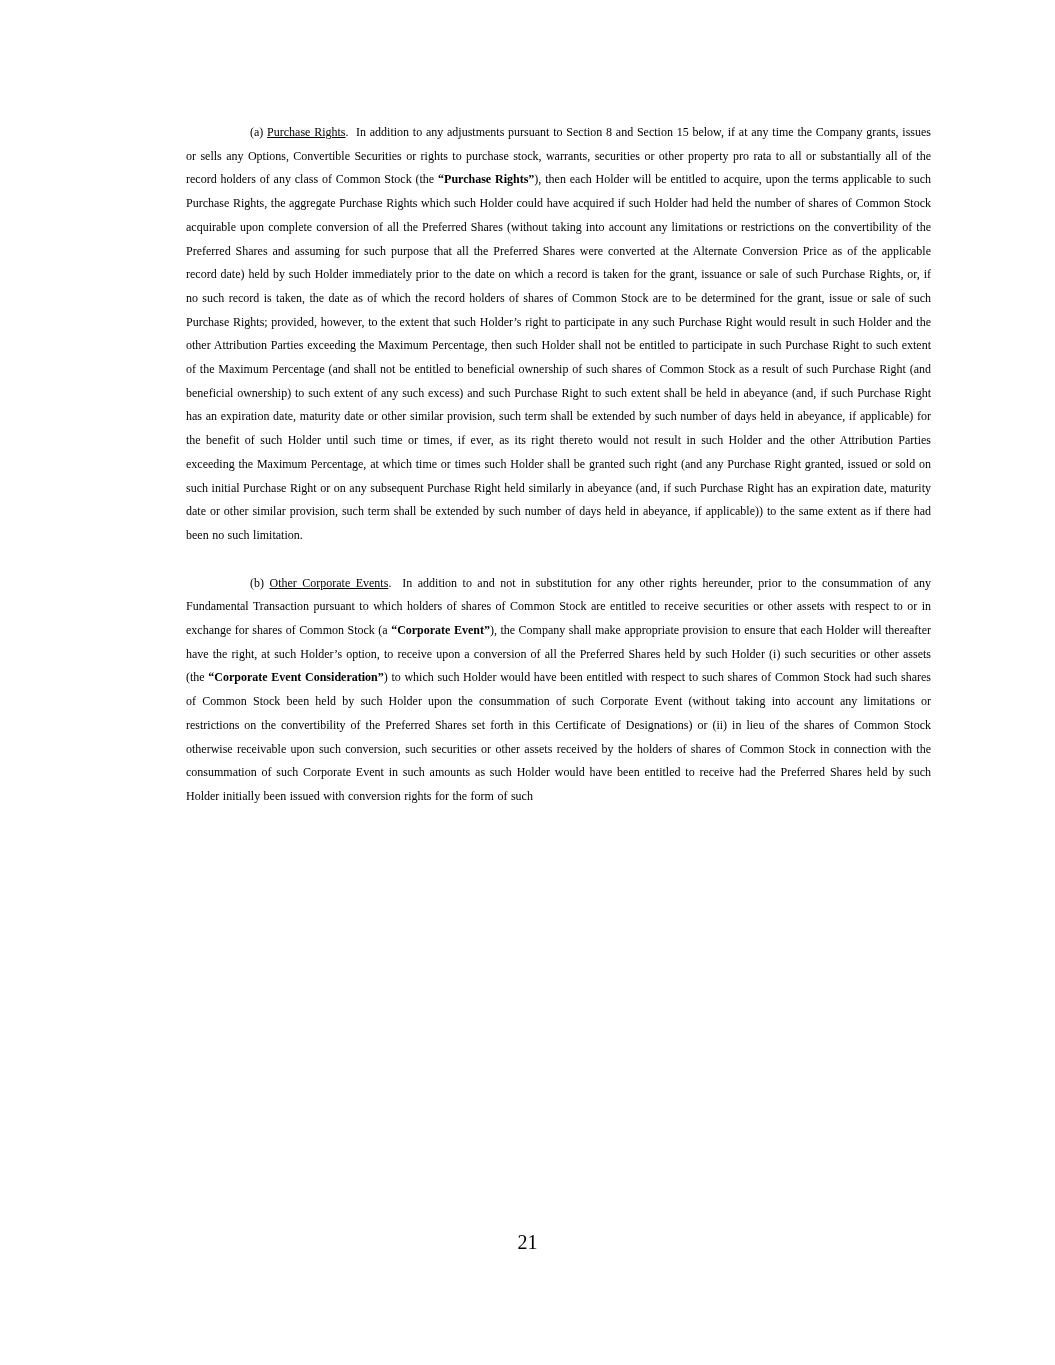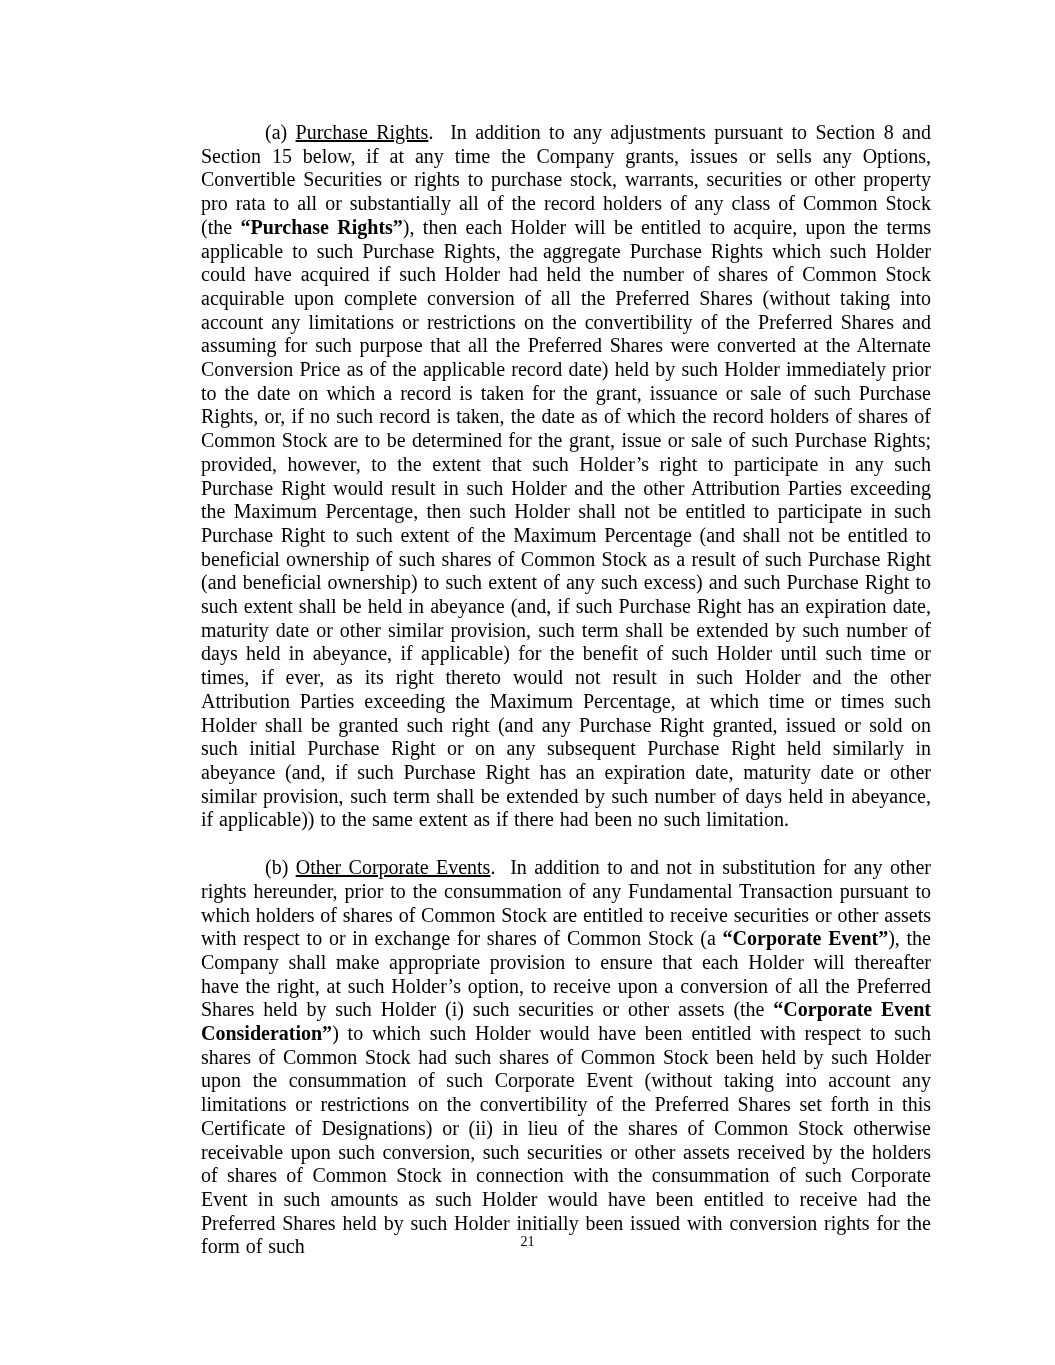--- a/index.html
+++ b/index.html
@@ -16,38 +16,38 @@
     font-family: "Liberation Serif", "DejaVu Serif", serif;
     overflow: hidden;
   }
   .doc-content {
     position: absolute;
     left: 185px;
     top: 121px;
     width: 746px;
   }
   .para {
-    margin: 0 0 24px 16px;
-    font-size: 20px;
+    margin: 0 0 24px 1px;
+    font-size: 12px;
     line-height: 23.7px;
     text-align: justify;
     text-indent: 64px;
     word-spacing: 0.04em;
   }
   .para span { white-space: pre-wrap; }
   .seg-normal { font-weight: normal; text-decoration: none; }
   .seg-underline { text-decoration: underline; }
   .seg-bold { font-weight: bold; }
   .page-number {
     position: absolute;
     top: 1230px;
     left: 0;
     width: 1055px;
     text-align: center;
-    font-size: 14px;
+    font-size: 20px;
     line-height: 24px;
   }
 </style>
 </head>
 <body>
 
 <div class="doc-page">
   <div class="doc-content">
     <p class="para"><span class="seg-normal">(a) </span><span class="seg-underline">Purchase Rights</span><span class="seg-normal">.&nbsp; In addition to any adjustments pursuant to Section 8 and Section 15 below, if at any time the Company grants, issues or sells any Options, Convertible Securities or rights to purchase stock, warrants, securities or other property pro rata to all or substantially all of the record holders of any class of Common Stock (the </span><span class="seg-bold">“Purchase Rights”</span><span class="seg-normal">), then each Holder will be entitled to acquire, upon the terms applicable to such Purchase Rights, the aggregate Purchase Rights which such Holder could have acquired if such Holder had held the number of shares of Common Stock acquirable upon complete conversion of all the Preferred Shares (without taking into account any limitations or restrictions on the convertibility of the Preferred Shares and assuming for such purpose that all the Preferred Shares were converted at the Alternate Conversion Price as of the applicable record date) held by such Holder immediately prior to the date on which a record is taken for the grant, issuance or sale of such Purchase Rights, or, if no such record is taken, the date as of which the record holders of shares of Common Stock are to be determined for the grant, issue or sale of such Purchase Rights; provided, however, to the extent that such Holder’s right to participate in any such Purchase Right would result in such Holder and the other Attribution Parties exceeding the Maximum Percentage, then such Holder shall not be entitled to participate in such Purchase Right to such extent of the Maximum Percentage (and shall not be entitled to beneficial ownership of such shares of Common Stock as a result of such Purchase Right (and beneficial ownership) to such extent of any such excess) and such Purchase Right to such extent shall be held in abeyance (and, if such Purchase Right has an expiration date, maturity date or other similar provision, such term shall be extended by such number of days held in abeyance, if applicable) for the benefit of such Holder until such time or times, if ever, as its right thereto would not result in such Holder and the other Attribution Parties exceeding the Maximum Percentage, at which time or times such Holder shall be granted such right (and any Purchase Right granted, issued or sold on such initial Purchase Right or on any subsequent Purchase Right held similarly in abeyance (and, if such Purchase Right has an expiration date, maturity date or other similar provision, such term shall be extended by such number of days held in abeyance, if applicable)) to the same extent as if there had been no such limitation.</span></p>
     <p class="para"><span class="seg-normal">(b) </span><span class="seg-underline">Other Corporate Events</span><span class="seg-normal">.&nbsp; In addition to and not in substitution for any other rights hereunder, prior to the consummation of any Fundamental Transaction pursuant to which holders of shares of Common Stock are entitled to receive securities or other assets with respect to or in exchange for shares of Common Stock (a </span><span class="seg-bold">“Corporate Event”</span><span class="seg-normal">), the Company shall make appropriate provision to ensure that each Holder will thereafter have the right, at such Holder’s option, to receive upon a conversion of all the Preferred Shares held by such Holder (i) such securities or other assets (the </span><span class="seg-bold">“Corporate Event Consideration”</span><span class="seg-normal">) to which such Holder would have been entitled with respect to such shares of Common Stock had such shares of Common Stock been held by such Holder upon the consummation of such Corporate Event (without taking into account any limitations or restrictions on the convertibility of the Preferred Shares set forth in this Certificate of Designations) or (ii) in lieu of the shares of Common Stock otherwise receivable upon such conversion, such securities or other assets received by the holders of shares of Common Stock in connection with the consummation of such Corporate Event in such amounts as such Holder would have been entitled to receive had the Preferred Shares held by such Holder initially been issued with conversion rights for the form of such</span></p>

